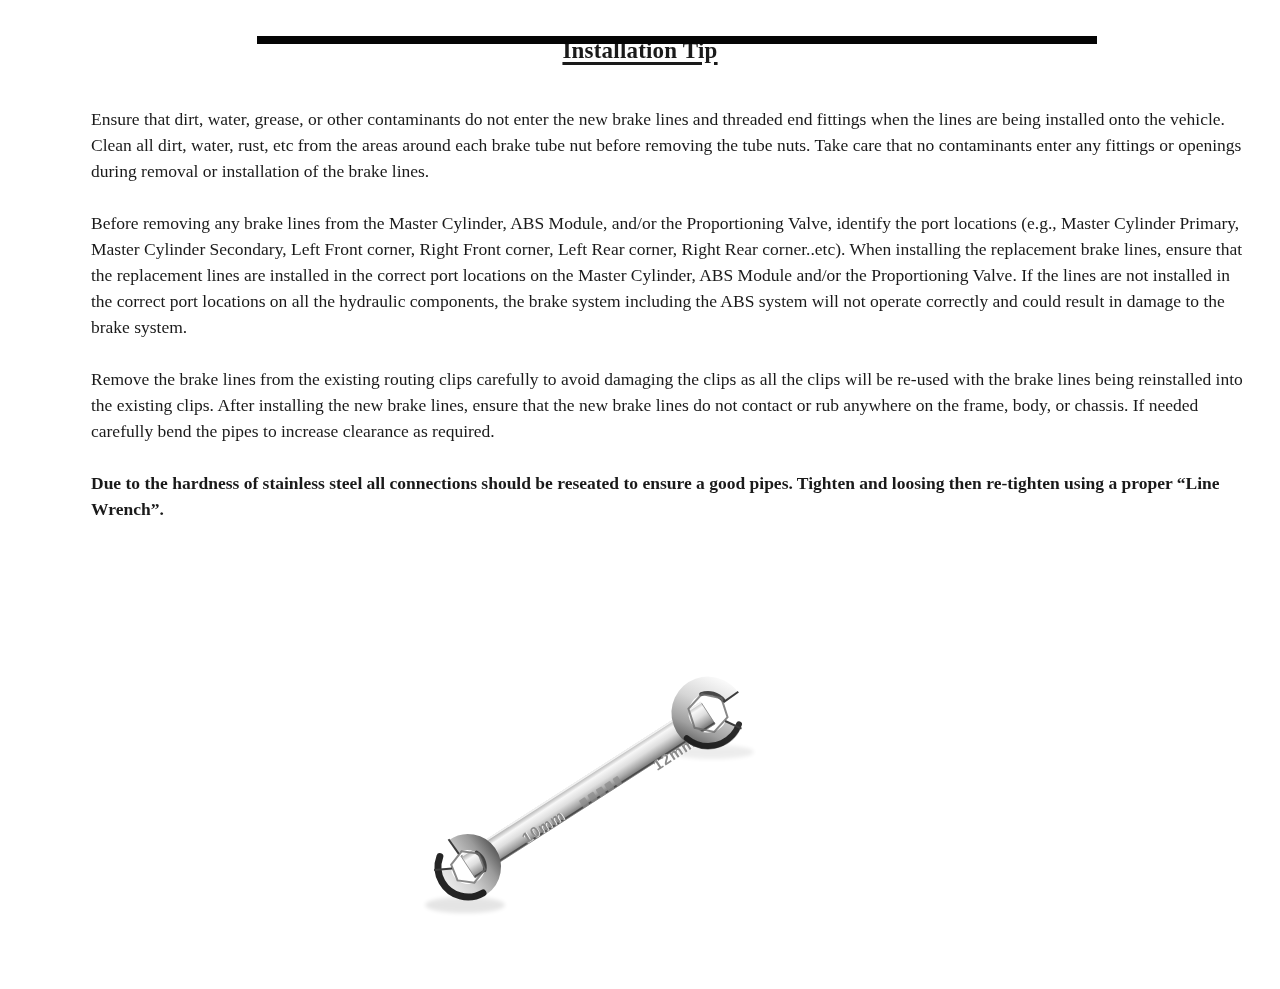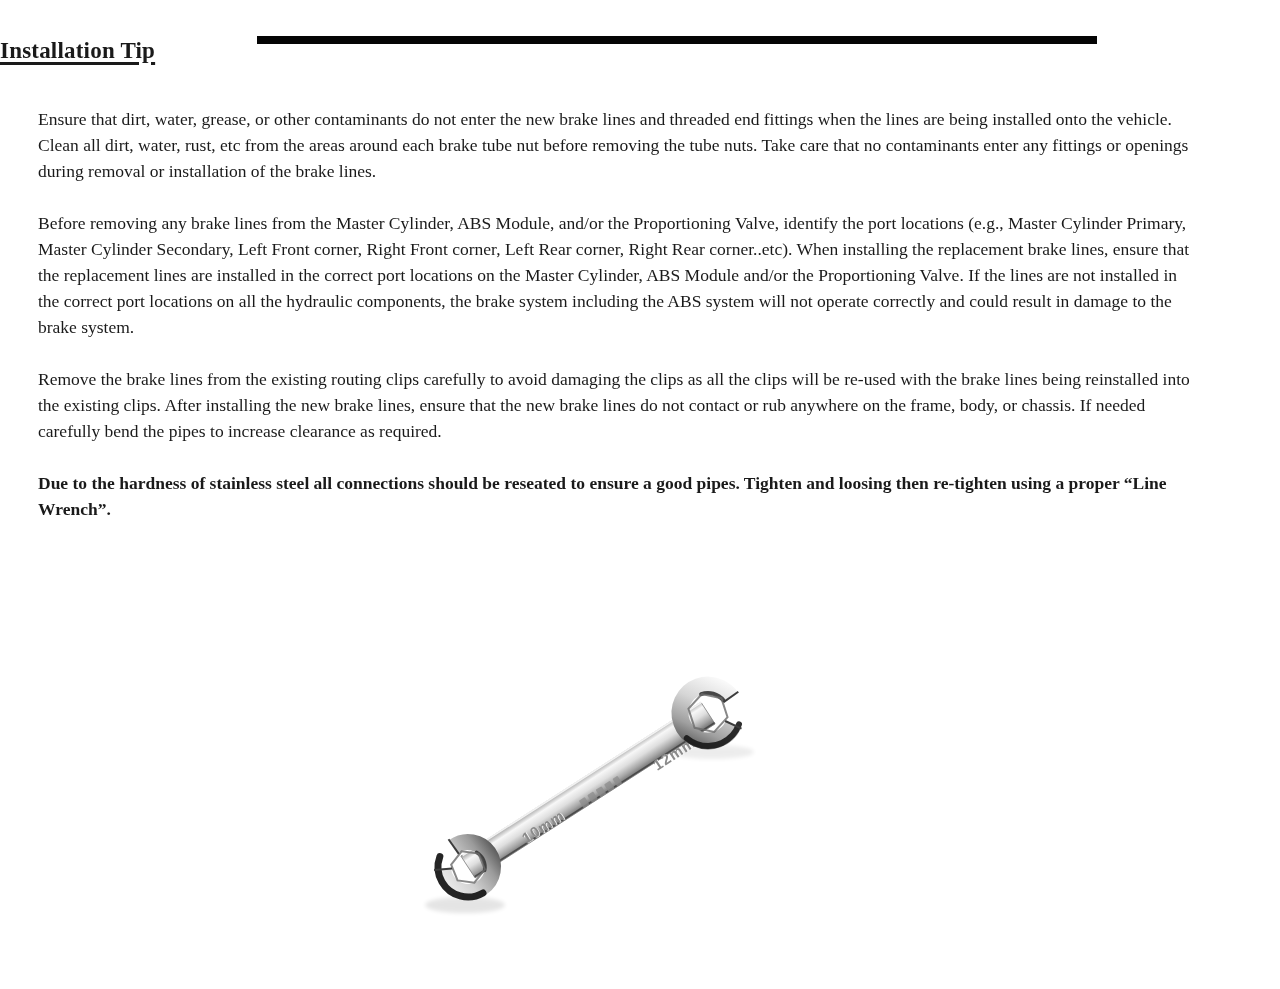--- a/index.html
+++ b/index.html
@@ -24,28 +24,29 @@
     left: 257px;
     width: 840px;
     height: 8px;
     background: #050505;
   }
   .doc-title {
     margin: 36px 0 0 0;
     font-size: 23px;
     line-height: 30px;
     font-weight: bold;
+    text-align: center;
     text-decoration: underline;
     text-decoration-thickness: 2.5px;
     text-underline-offset: 4px;
     letter-spacing: 0.2px;
   }
   .body-text {
     position: relative;
-    margin-left: 38px;
+    margin-left: 91px;
     width: 1156px;
   }
   .body-text p {
     margin: 0 0 26px 0;
     font-size: 17.5px;
     line-height: 26px;
     text-align: left;
   }
   .body-text p.first {
     margin-top: 40px;

